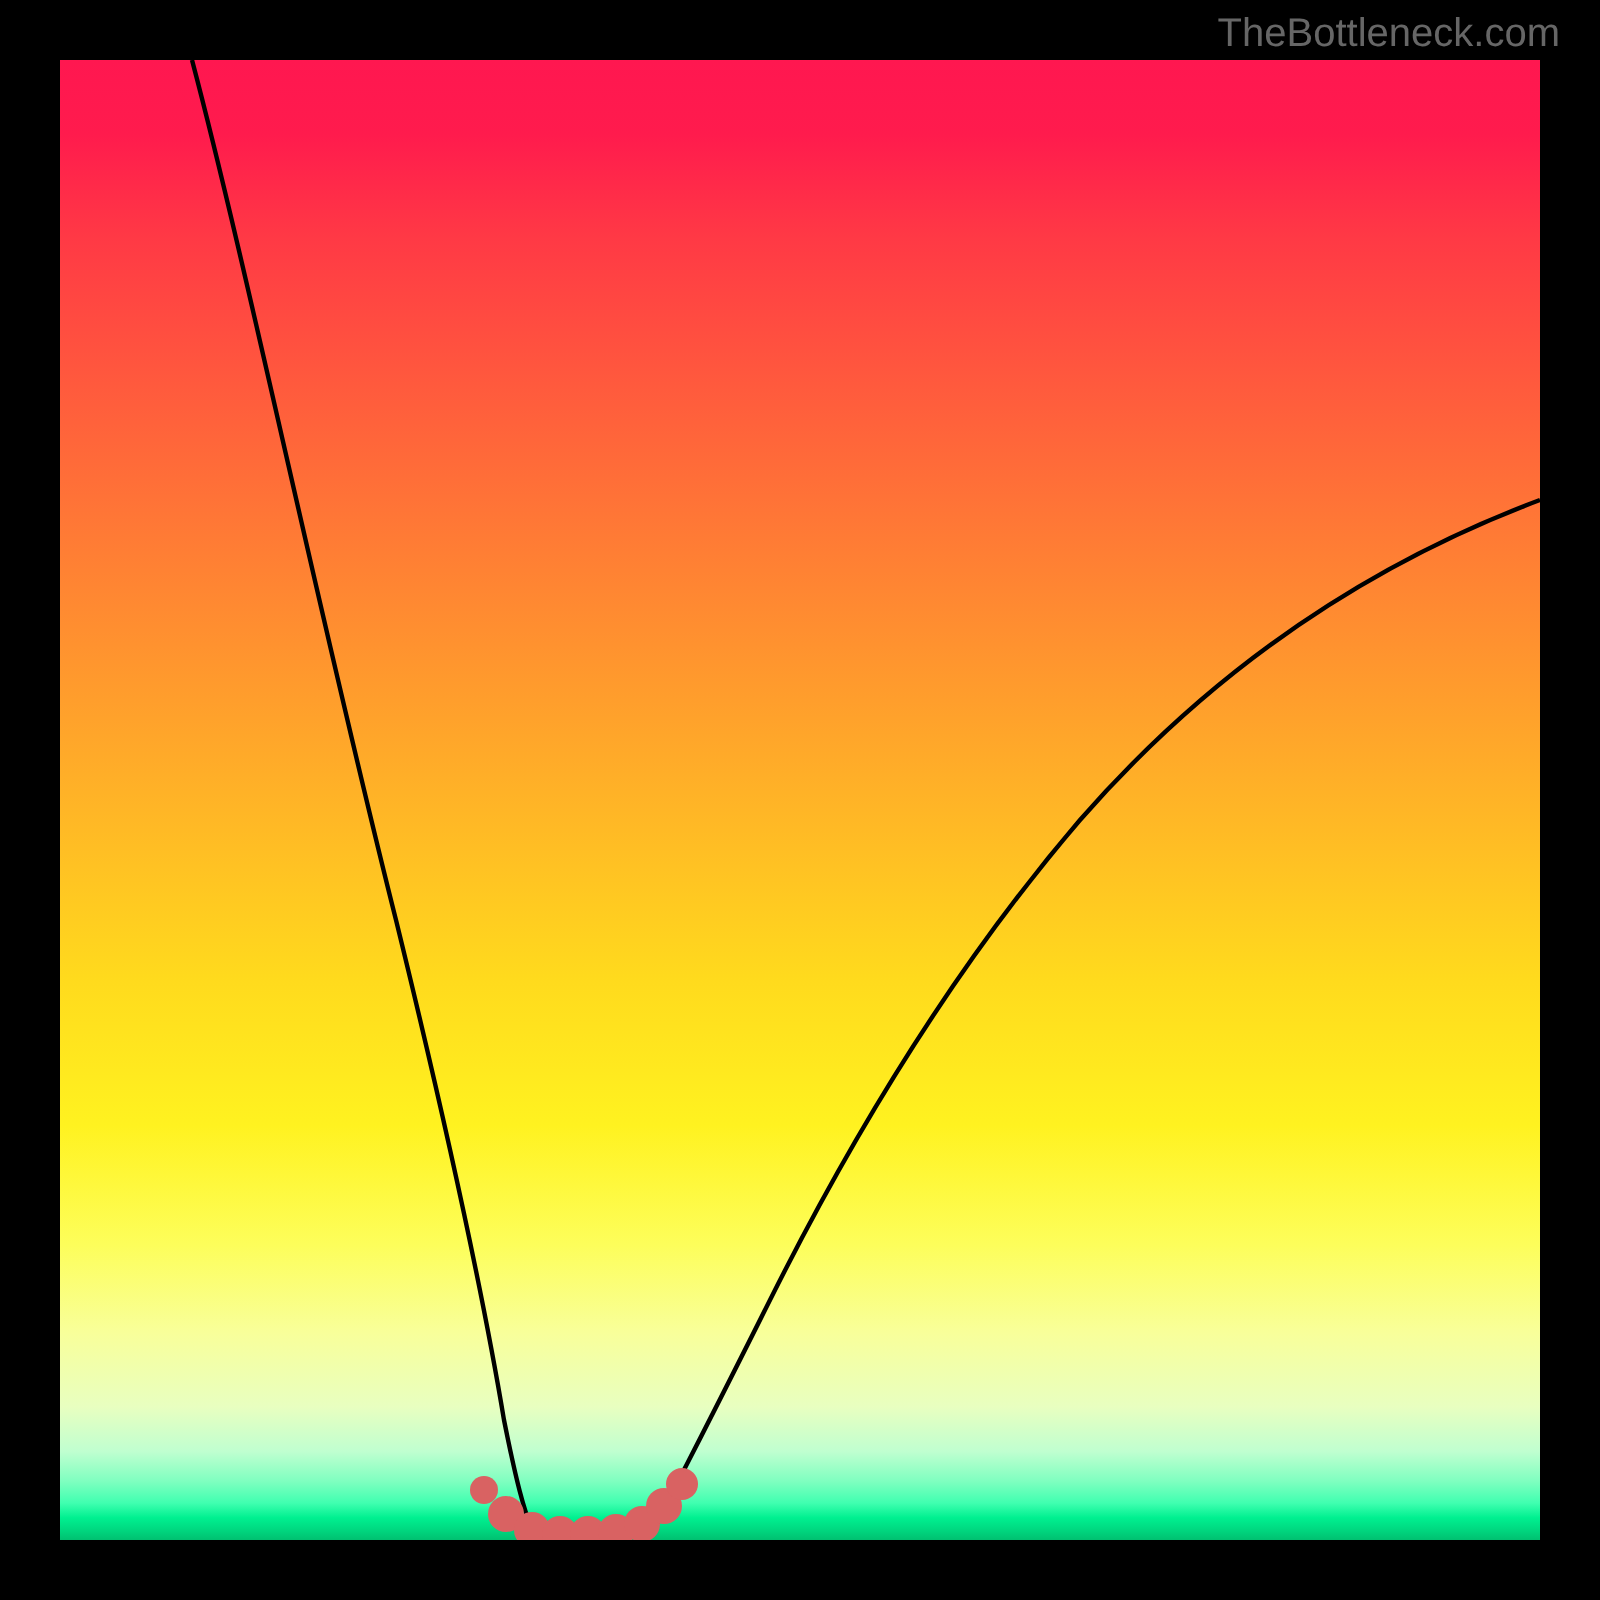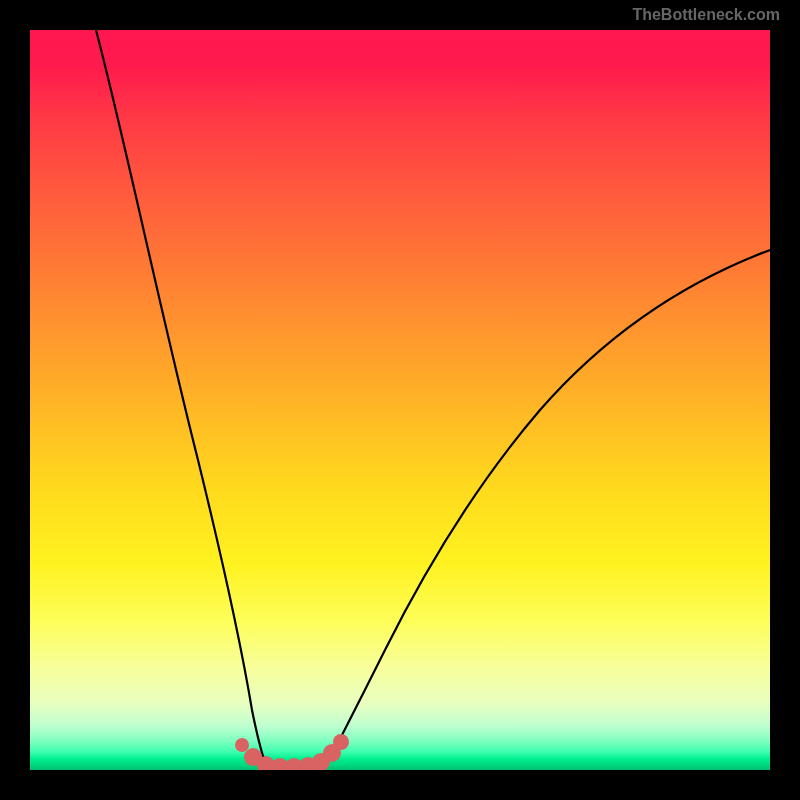--- a/index.html
+++ b/index.html
@@ -9,22 +9,22 @@
     background: #000;
     position: relative;
     overflow: hidden;
     font-family: Arial, sans-serif;
   }
   .watermark {
     position: absolute;
     top: 6px;
     right: 20px;
     color: #666;
-    font-size: 16px;
-    font-weight: 700;
+    font-size: 20px;
+    font-weight: 400;
     z-index: 10;
   }
   .plot-area {
     position: absolute;
     left: 30px;
     top: 30px;
     width: 740px;
     height: 740px;
   }
   .gradient-bg {

